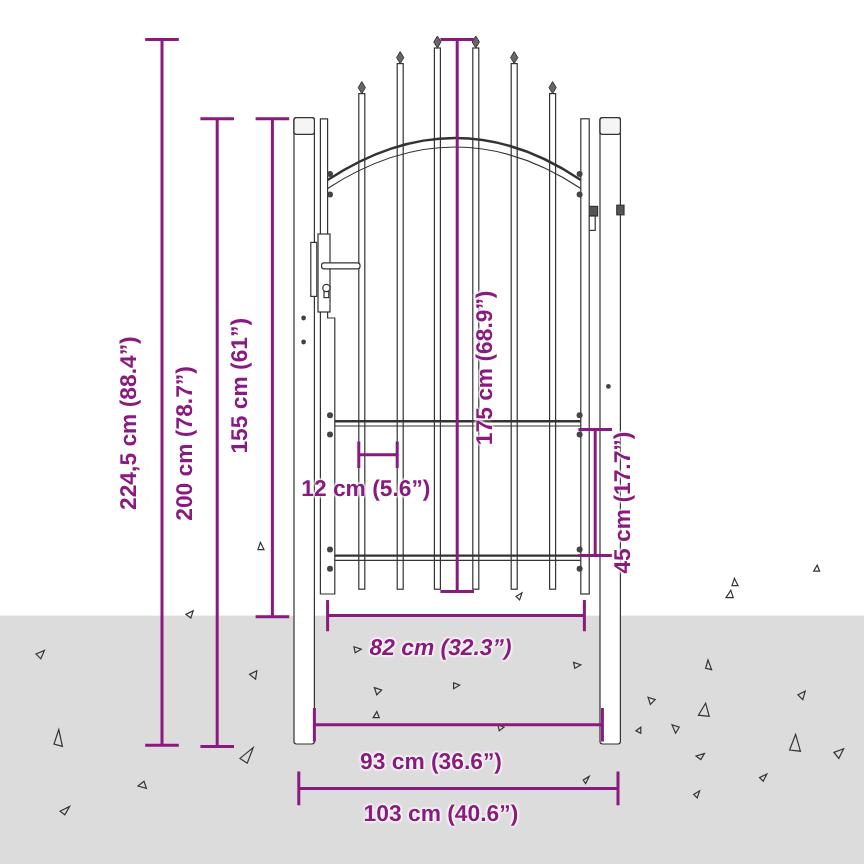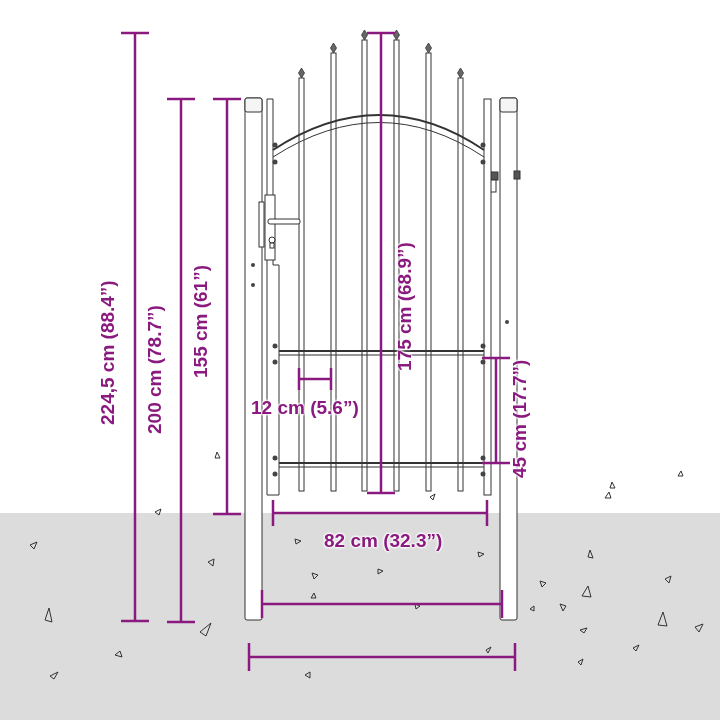--- a/index.html
+++ b/index.html
@@ -144,14 +144,16 @@
       <path d="M249 643 v28 M515 643 v28 M249 657 h266"></path>
     </g>
   </svg>
 
   <div class="lbl vert" style="left:98px; top:425px;">224,5 cm (88.4”)</div>
   <div class="lbl vert" style="left:145px; top:434px;">200 cm (78.7”)</div>
   <div class="lbl vert" style="left:191px; top:378px;">155 cm (61”)</div>
   <div class="lbl vert" style="left:395px; top:371px;">175 cm (68.9”)</div>
   <div class="lbl" style="left:251px; top:398px;">12 cm (5.6”)</div>
   <div class="lbl vert" style="left:510px; top:478px;">45 cm (17.7”)</div>
-  <div class="lbl" style="left:324px; top:531px;">82 cm (32.3”)</div>
+  <div class="lbl" style="left:308px; top:531px;font-style:italic;">82 cm (32.3”)</div>
+  <div class="lbl" style="left:300px; top:626px;">93 cm (36.6”)</div>
+  <div class="lbl" style="left:303px; top:669px;">103 cm (40.6”)</div>
 </div>
 
 </body></html>

